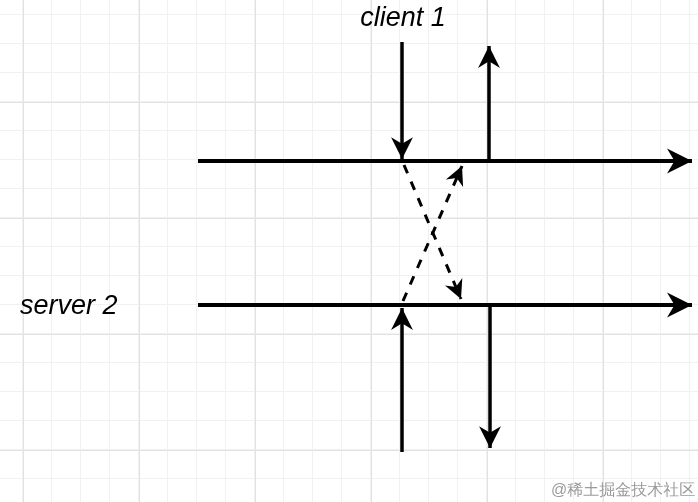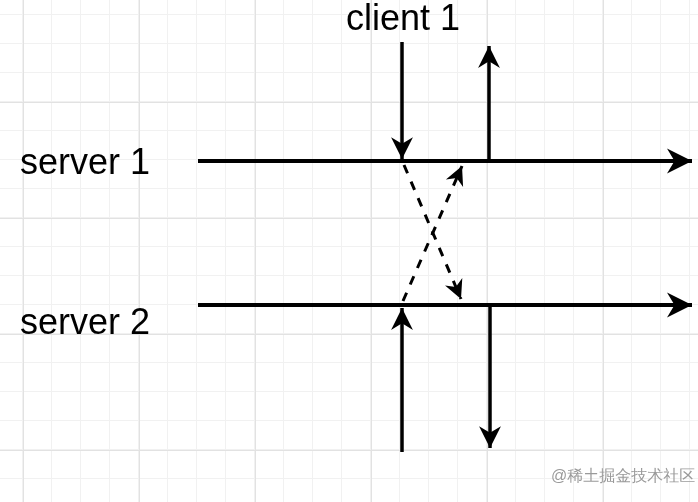--- a/index.html
+++ b/index.html
@@ -23,24 +23,25 @@
   svg.overlay { position: absolute; left: 0; top: 0; }
 
   .stroke  { stroke: var(--line, #000); fill: none; }
   .sw4     { stroke-width: 4; }
   .sw35    { stroke-width: 3.5; }
   .dash    { stroke-width: 3; stroke-dasharray: 9 9; }
   .fillhead{ fill: var(--line, #000); }
 
   .label {
     position: absolute;
-    font-size: 36px;
+    font-size: 27px;
     line-height: 31px;
     color: var(--text, #000);
     white-space: nowrap;
+    font-style: italic;
   }
   .center { transform: translateX(-50%); }
 
   .watermark {
     position: absolute;
     font-size: 16px;
     line-height: 19px;
     color: var(--watermark, #999);
     white-space: nowrap;
   }
@@ -65,20 +66,19 @@
 
     <line x1="402" y1="452" x2="402" y2="308" class="stroke sw35" marker-end="url(#dart)"></line>
     <line x1="490" y1="305" x2="490" y2="448" class="stroke sw35" marker-end="url(#dart)"></line>
 
     <line x1="404" y1="165" x2="461" y2="299" class="stroke dash" marker-end="url(#dart)"></line>
     <line x1="403" y1="301" x2="462" y2="166" class="stroke dash" marker-end="url(#dart)"></line>
   </svg>
 
   <div class="label center" style="left:403px; top:2px;">client 1</div>
 
-  <div class="label" style="left:20px; top:146px;">server 1</div>
 
-  <div class="label" style="left:20px; top:306px;">server 2</div>
+  <div class="label" style="left:20px; top:290px;">server 2</div>
 
 
-  <div class="watermark" style="left:551px; top:466px;">@稀土掘金技术社区</div>
+  <div class="watermark" style="left:551px; top:480px;">@稀土掘金技术社区</div>
 
 </div>
 
 </body></html>

